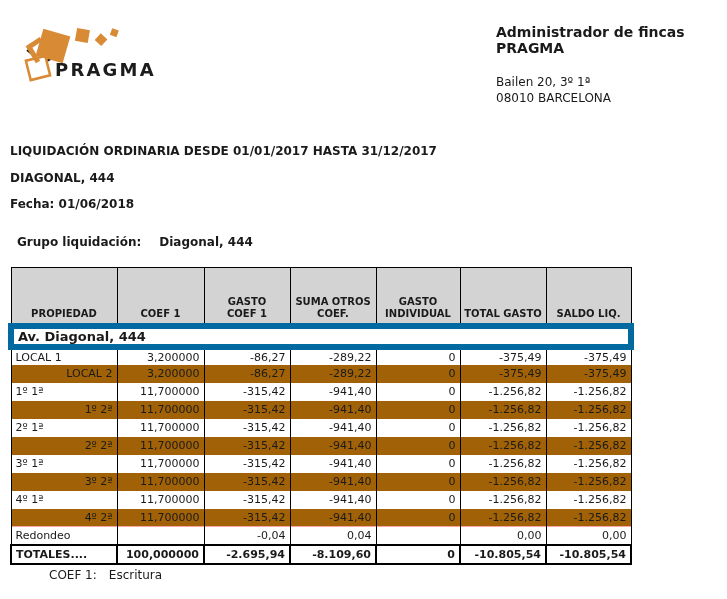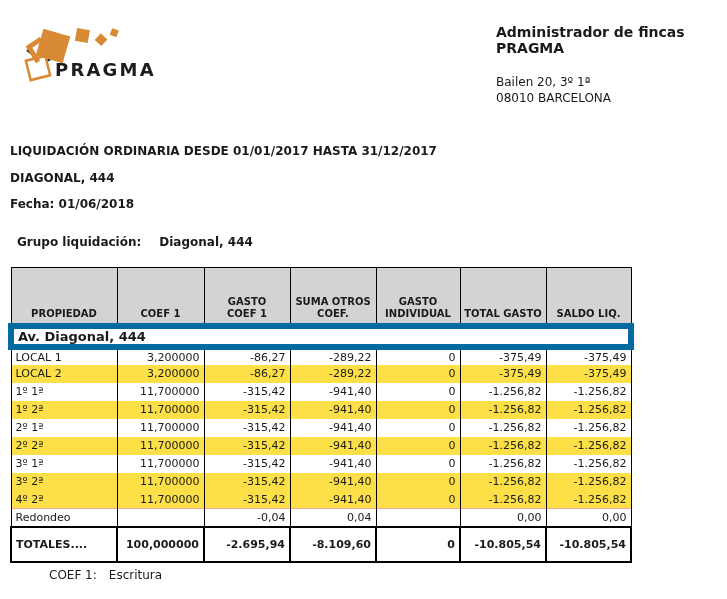--- a/index.html
+++ b/index.html
@@ -25,25 +25,25 @@
 
   
   table.liq { position:absolute; left:8px; top:267px; width:620px; border-collapse:collapse;
     table-layout:fixed; font-size:11px; }
   table.liq thead th { background:#d3d3d3; border:1px solid #000; font-weight:bold;
     font-size:10px; line-height:12px; text-align:center; vertical-align:bottom;
     padding:2px 1px 3px 1px; height:58px; white-space:pre-line; }
   table.liq tbody td { border-left:1px solid #000; border-right:1px solid #000;
     padding:0 4px; height:18px; white-space:nowrap; overflow:hidden; background:#fff; }
   table.liq tr.group-row td { border:6px solid #0369a1; font-weight:bold; font-size:13px; }
-  table.liq tr.alt td { background:#fde047; }
+  table.liq tr.alt td { background:#a16207;text-align:right; }
   table.liq td.txt { text-align:left; }
   table.liq td.num { text-align:right; }
   table.liq tr.redondeo-row td { border-top:1px solid #fca5a5; }
-  table.liq tr.totals-row td { border:2px solid #000; font-weight:bold; height:35px; }
+  table.liq tr.totals-row td { border:2px solid #000; font-weight:bold; height:19px; }
 
   
   .footnote { position:absolute; left:17px; top:568px; font-size:12px; }
   .footnote .lbl { font-weight:normal;margin-left:32px; }
   .footnote .val { margin-left:12px; font-weight:normal; }
 </style>
 </head>
 <body>
 
 <div class="page">
@@ -167,20 +167,29 @@
         </tr>
         <tr class="alt">
           <td class="txt">3º 2ª</td>
           <td class="num">11,700000</td>
           <td class="num">-315,42</td>
           <td class="num">-941,40</td>
           <td class="num">0</td>
           <td class="num">-1.256,82</td>
           <td class="num">-1.256,82</td>
         </tr>
+        <tr>
+          <td class="txt">4º 1ª</td>
+          <td class="num">11,700000</td>
+          <td class="num">-315,42</td>
+          <td class="num">-941,40</td>
+          <td class="num">0</td>
+          <td class="num">-1.256,82</td>
+          <td class="num">-1.256,82</td>
+        </tr>
         <tr class="alt">
           <td class="txt">4º 2ª</td>
           <td class="num">11,700000</td>
           <td class="num">-315,42</td>
           <td class="num">-941,40</td>
           <td class="num">0</td>
           <td class="num">-1.256,82</td>
           <td class="num">-1.256,82</td>
         </tr>
         <tr class="redondeo-row">

